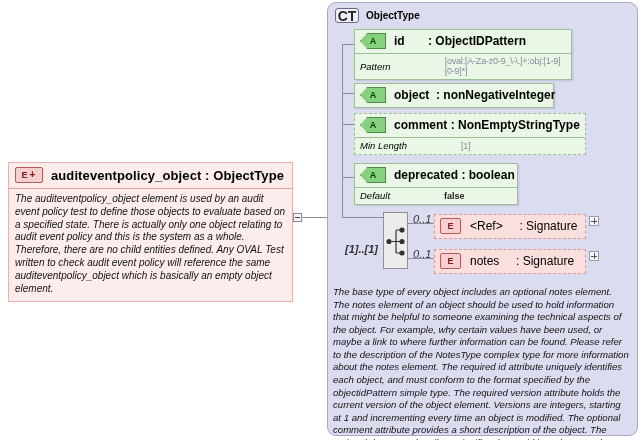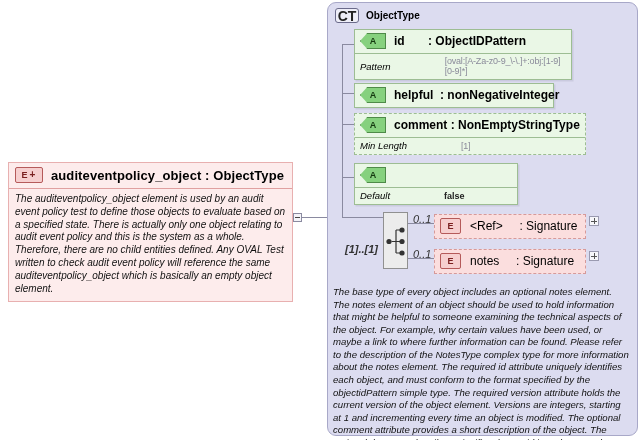--- a/index.html
+++ b/index.html
@@ -332,38 +332,39 @@
   </div>
   <div class="attr-facet">
     <span class="facet-label">Pattern</span>
     <span class="facet-value dim">[oval:[A-Za-z0-9_\-\.]+:obj:[1-9][0-9]*]</span>
   </div>
 </div>
 
 <div class="attr-box solid" style="left:354px; top:83px; width:200px;">
   <div class="attr-head">
     <span class="a-badge">A</span>
-    <span class="attr-name"><span>helpful</span>&nbsp;&nbsp;<span>: nonNegativeInteger</span></span>
+    <span class="attr-name"><span>object</span>&nbsp;&nbsp;<span>: nonNegativeInteger</span></span>
   </div>
 </div>
 
 <div class="attr-box dashed" style="left:354px; top:113px; width:232px;">
   <div class="attr-head">
     <span class="a-badge">A</span>
     <span class="attr-name"><span>comment</span>&nbsp;<span>: NonEmptyStringType</span></span>
   </div>
   <div class="attr-facet">
     <span class="facet-label">Min Length</span>
     <span class="facet-value dim">[1]</span>
   </div>
 </div>
 
 <div class="attr-box solid" style="left:354px; top:163px; width:164px;">
   <div class="attr-head">
     <span class="a-badge">A</span>
+    <span class="attr-name"><span>deprecated</span>&nbsp;<span>: boolean</span></span>
   </div>
   <div class="attr-facet">
     <span class="facet-label">Default</span>
     <span class="facet-value">false</span>
   </div>
 </div>
 
 <div class="card-label bold" style="left:345px; top:232px;">[1]..[1]</div>
 <div id="seq-node">
   <svg width="25" height="57" viewBox="0 0 25 57">

